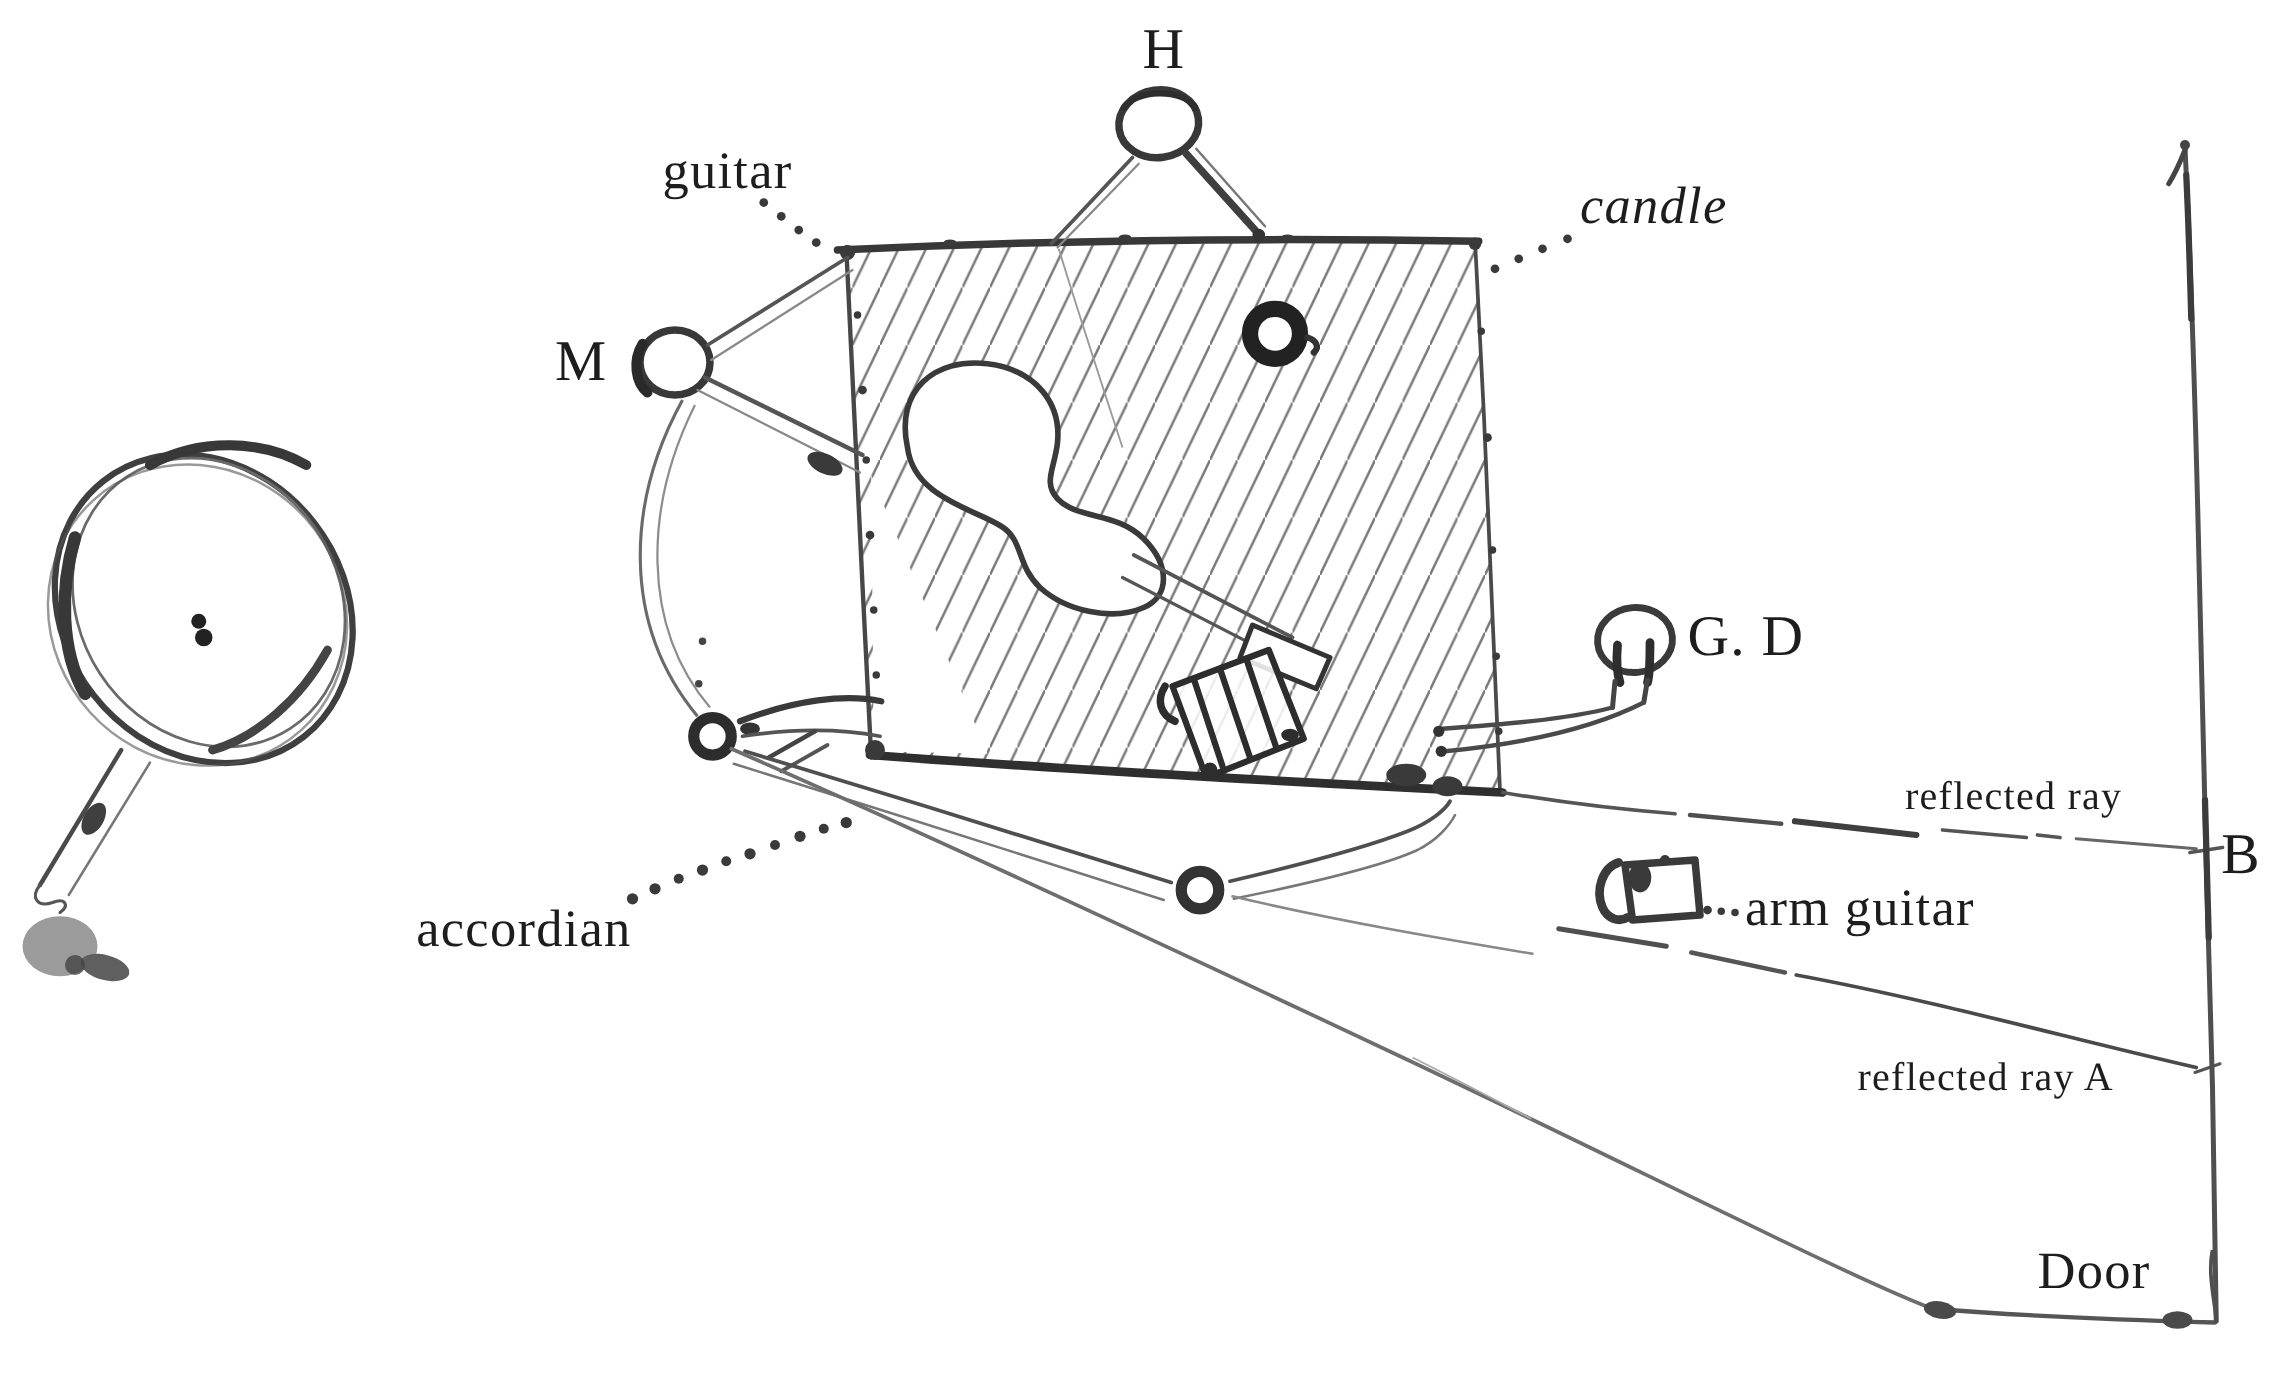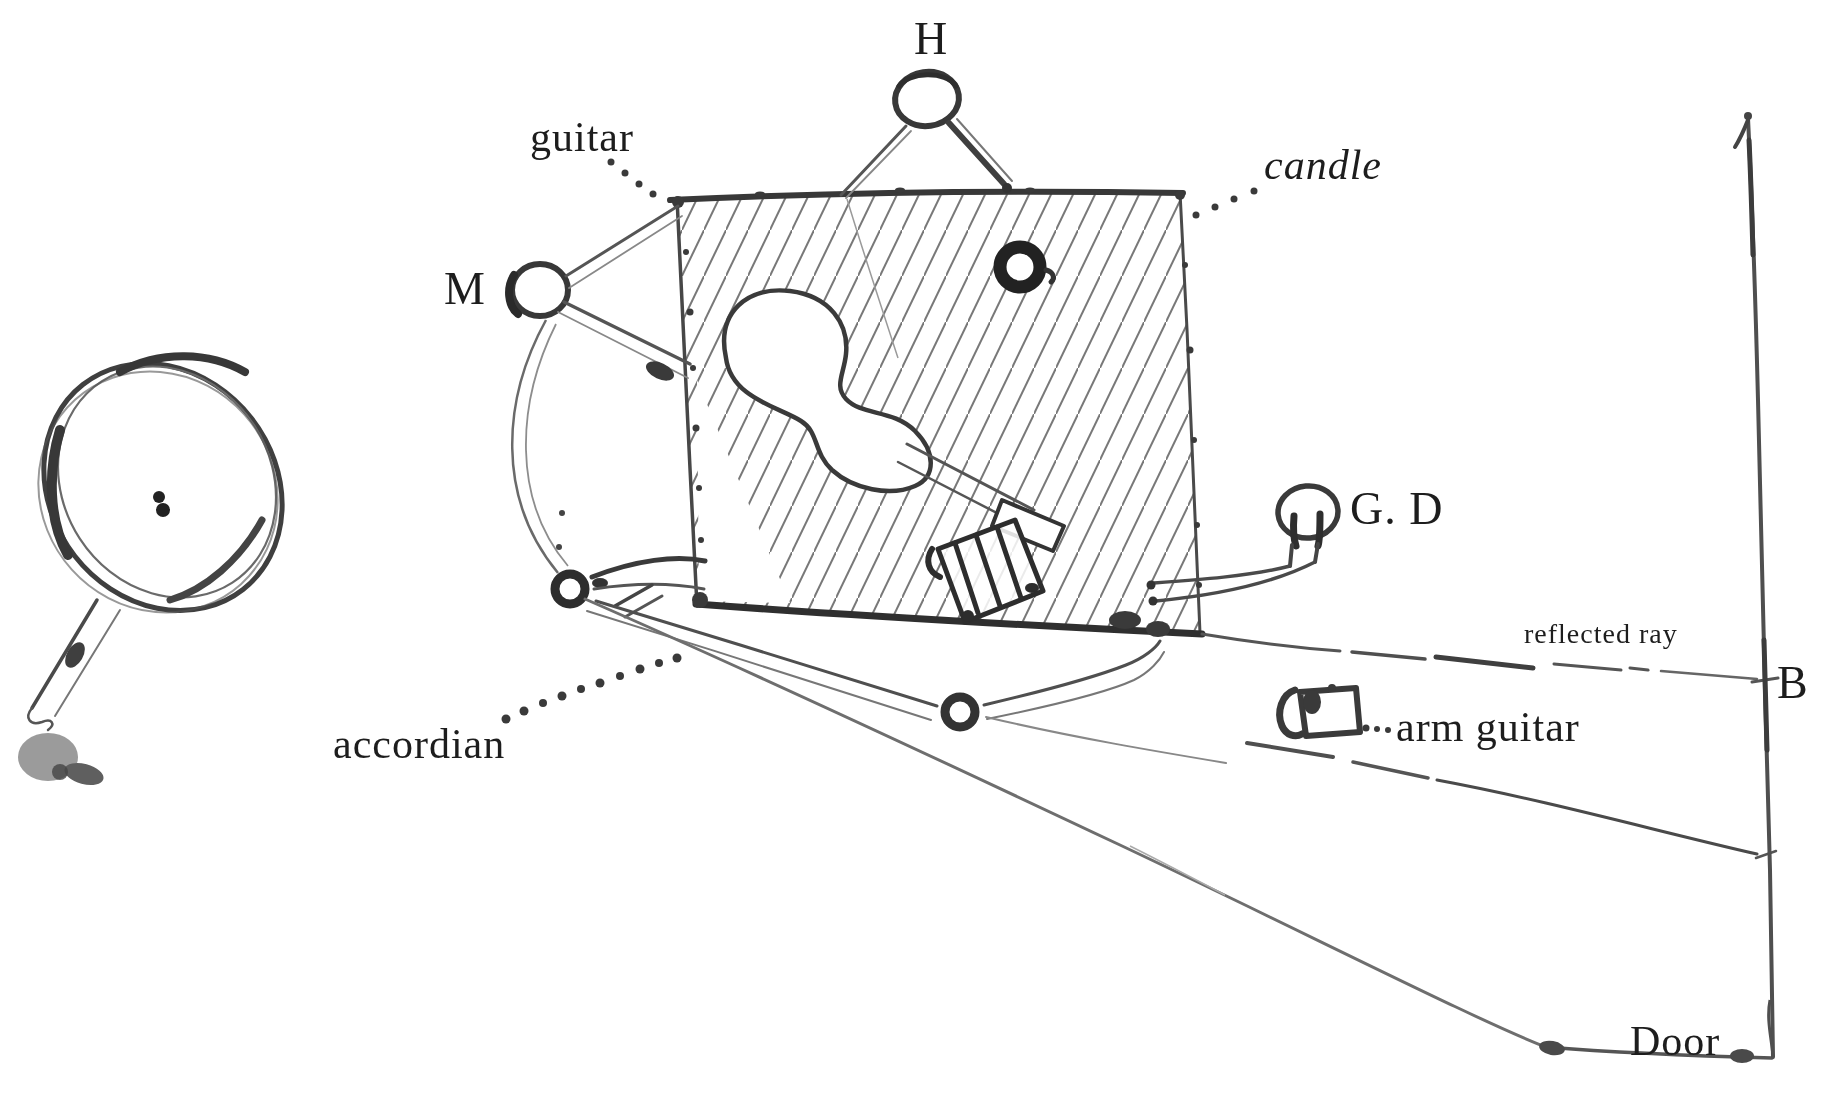--- a/index.html
+++ b/index.html
@@ -1,20 +1,20 @@
 <!DOCTYPE html>
 <html><head>
 <meta charset="utf-8">
 <style>
   html,body{margin:0;padding:0;background:#ffffff;}
   .stage{position:relative;width:1831px;height:1110px;background:#ffffff;overflow:hidden;
          font-family:"Liberation Serif","DejaVu Serif",serif;}
   .stage svg{position:absolute;left:0;top:0;}
   .lbl{position:absolute;color:#1d1d1d;white-space:nowrap;letter-spacing:1px;line-height:1;}
-  .fs46{font-size:46px;} .fs42{font-size:42px;} .fs38{font-size:28px;}
+  .fs46{font-size:46px;} .fs42{font-size:42px;} .fs38{font-size:32px;}
 </style>
 </head>
 <body>
 
 <div class="stage">
 
 <svg width="1831" height="1110" viewBox="0 0 1831 1110">
   <defs>
     <pattern id="hatch" width="22" height="46" patternUnits="userSpaceOnUse">
       <path d="M-2,50 L24,-4" stroke="#787878" stroke-width="2" fill="none"></path>
@@ -217,15 +217,16 @@
 
 <div class="lbl fs46" style="left:914px;top:16px;">H</div>
 <div class="lbl fs42" style="left:494px;top:116px;margin-left:36px;">guitar</div>
 <div class="lbl fs42" style="left:1264px;top:144px;font-style:italic;">candle</div>
 <div class="lbl fs46" style="left:444px;top:266px;">M</div>
 <div class="lbl fs46" style="left:1350px;top:486px;">G. D</div>
 <div class="lbl fs42" style="left:333px;top:723px;">accordian</div>
 <div class="lbl fs42" style="left:1396px;top:706px;">arm guitar</div>
 <div class="lbl fs38" style="left:1524px;top:620px;">reflected ray</div>
 <div class="lbl fs46" style="left:1777px;top:660px;">B</div>
-<div class="lbl fs42" style="left:1630px;top:996px;margin-top:24px;">Door</div>
+<div class="lbl fs38" style="left:1486px;top:845px;">reflected ray A</div>
+<div class="lbl fs42" style="left:1630px;top:996px;">Door</div>
 
 </div>
 
 </body></html>

